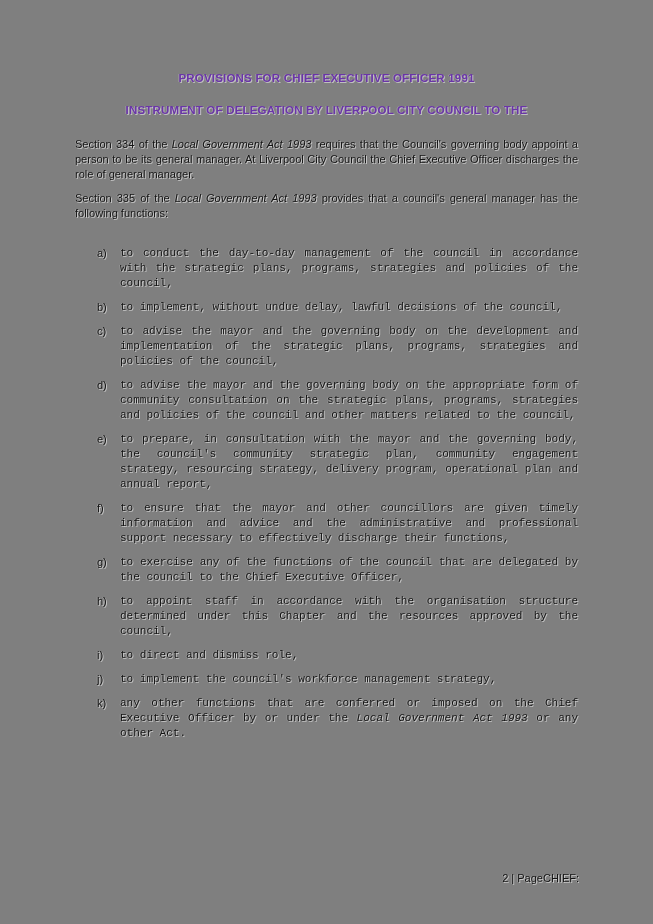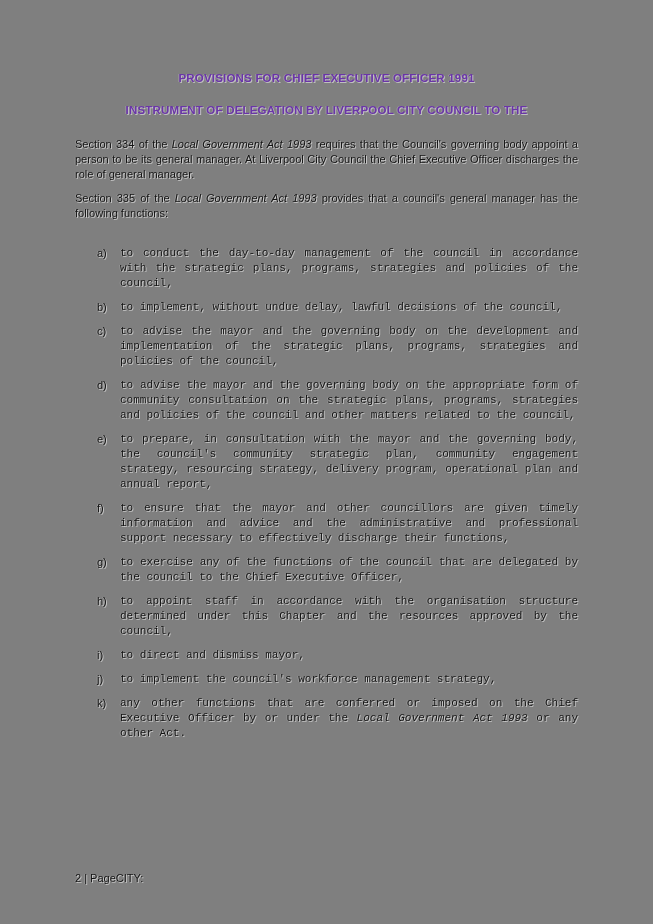--- a/index.html
+++ b/index.html
@@ -62,21 +62,21 @@
     font-size: 11px;
     line-height: 15px;
   }
   .fn-label { flex: none; width: 23px; }
   .fn-text { flex: 1; text-align: justify; font-family: Liberation Mono, monospace; }
   em { font-style: italic; }
   .footer {
     position: absolute;
     left: 75px; right: 74px; top: 871px;
     display: flex;
-    justify-content: flex-start;
+    justify-content: flex-end;
     font-size: 11px;
     line-height: 15px;
   }
 </style>
 </head>
 <body>
 
 <div class="canvas">
   <div class="content">
 
@@ -118,31 +118,31 @@
         <div class="fn-item">
           <span class="fn-label">g)</span>
           <span class="fn-text"><span>to exercise any of the functions of the council that are delegated by the council to the Chief Executive Officer,</span></span>
         </div>
         <div class="fn-item">
           <span class="fn-label">h)</span>
           <span class="fn-text"><span>to appoint staff in accordance with the organisation structure determined under this Chapter and the resources approved by the council,</span></span>
         </div>
         <div class="fn-item">
           <span class="fn-label">i)</span>
-          <span class="fn-text"><span>to direct and dismiss mayor,</span></span>
+          <span class="fn-text"><span>to direct and dismiss role,</span></span>
         </div>
         <div class="fn-item">
           <span class="fn-label">j)</span>
           <span class="fn-text"><span>to implement the council's workforce management strategy,</span></span>
         </div>
         <div class="fn-item">
           <span class="fn-label">k)</span>
           <span class="fn-text"><span>any other functions that are conferred or imposed on the Chief Executive Officer by or under the </span><em>Local Government Act 1993</em><span> or any other Act.</span></span>
         </div>
       </div>
 
   </div>
 
   <div class="footer halo">
     <span>2 | Page</span>
-    <span>CITY:</span>
+    <span>CHIEF:</span>
   </div>
 </div>
 
 </body></html>

